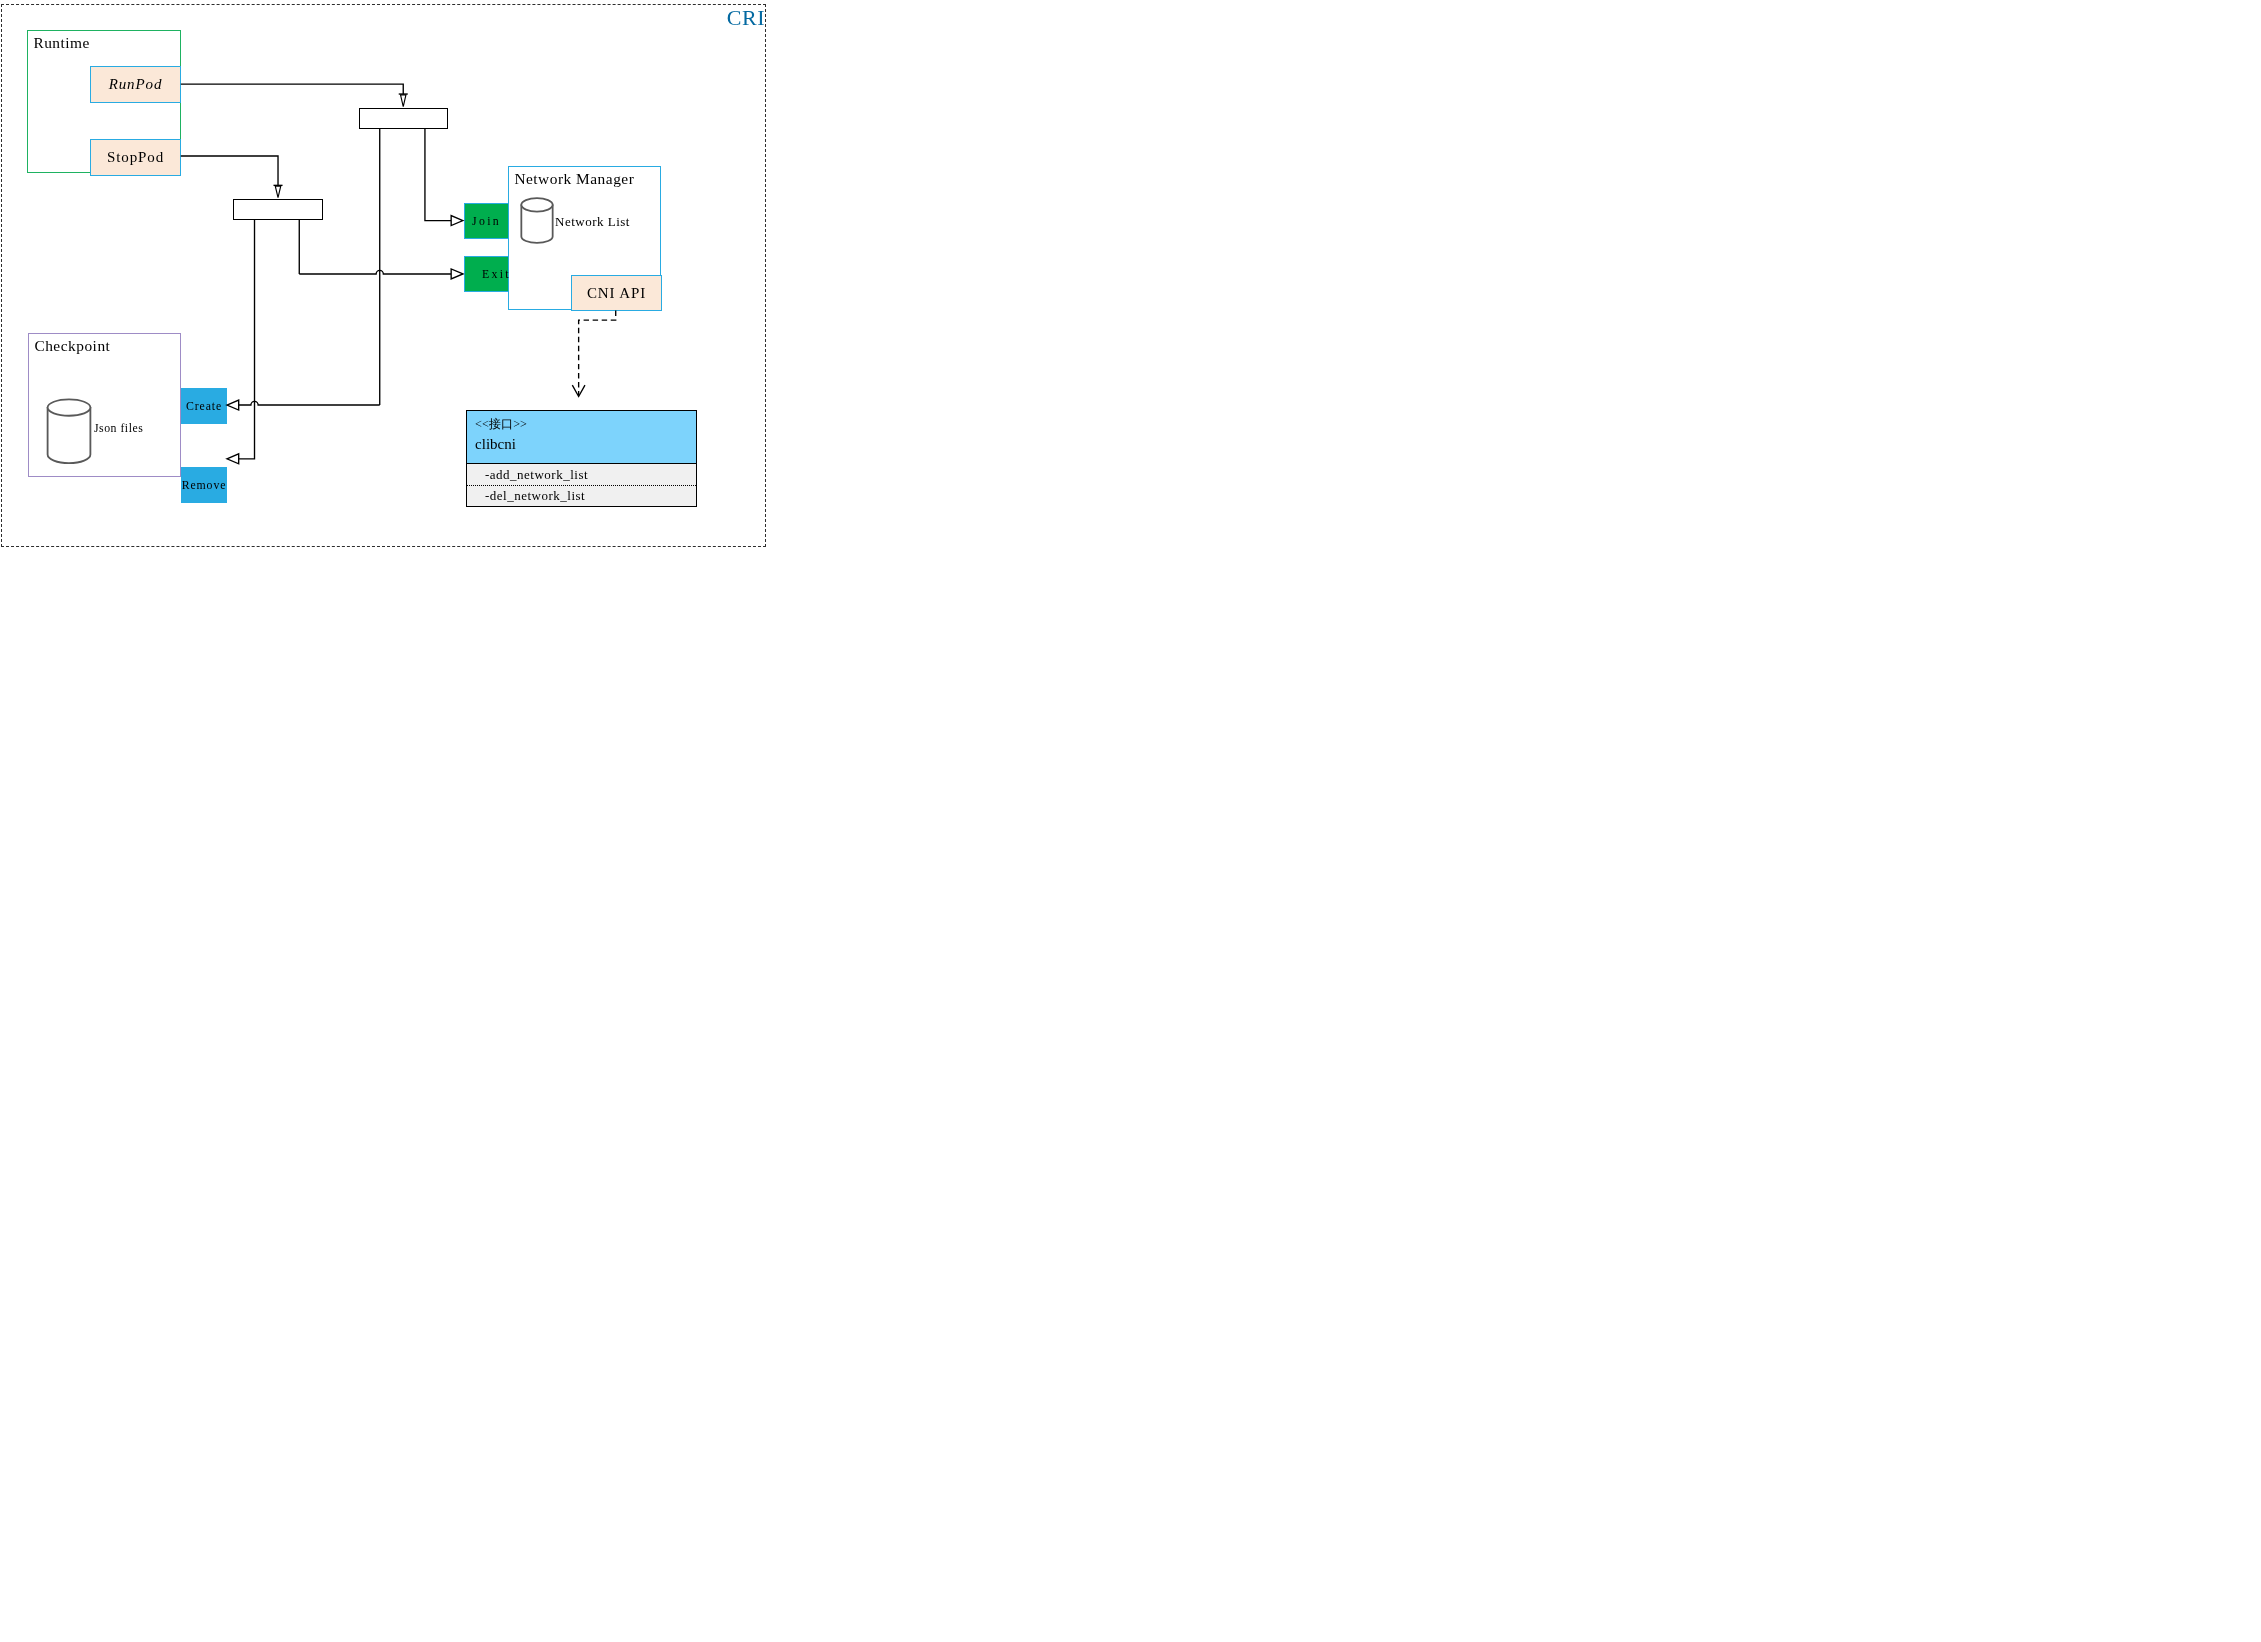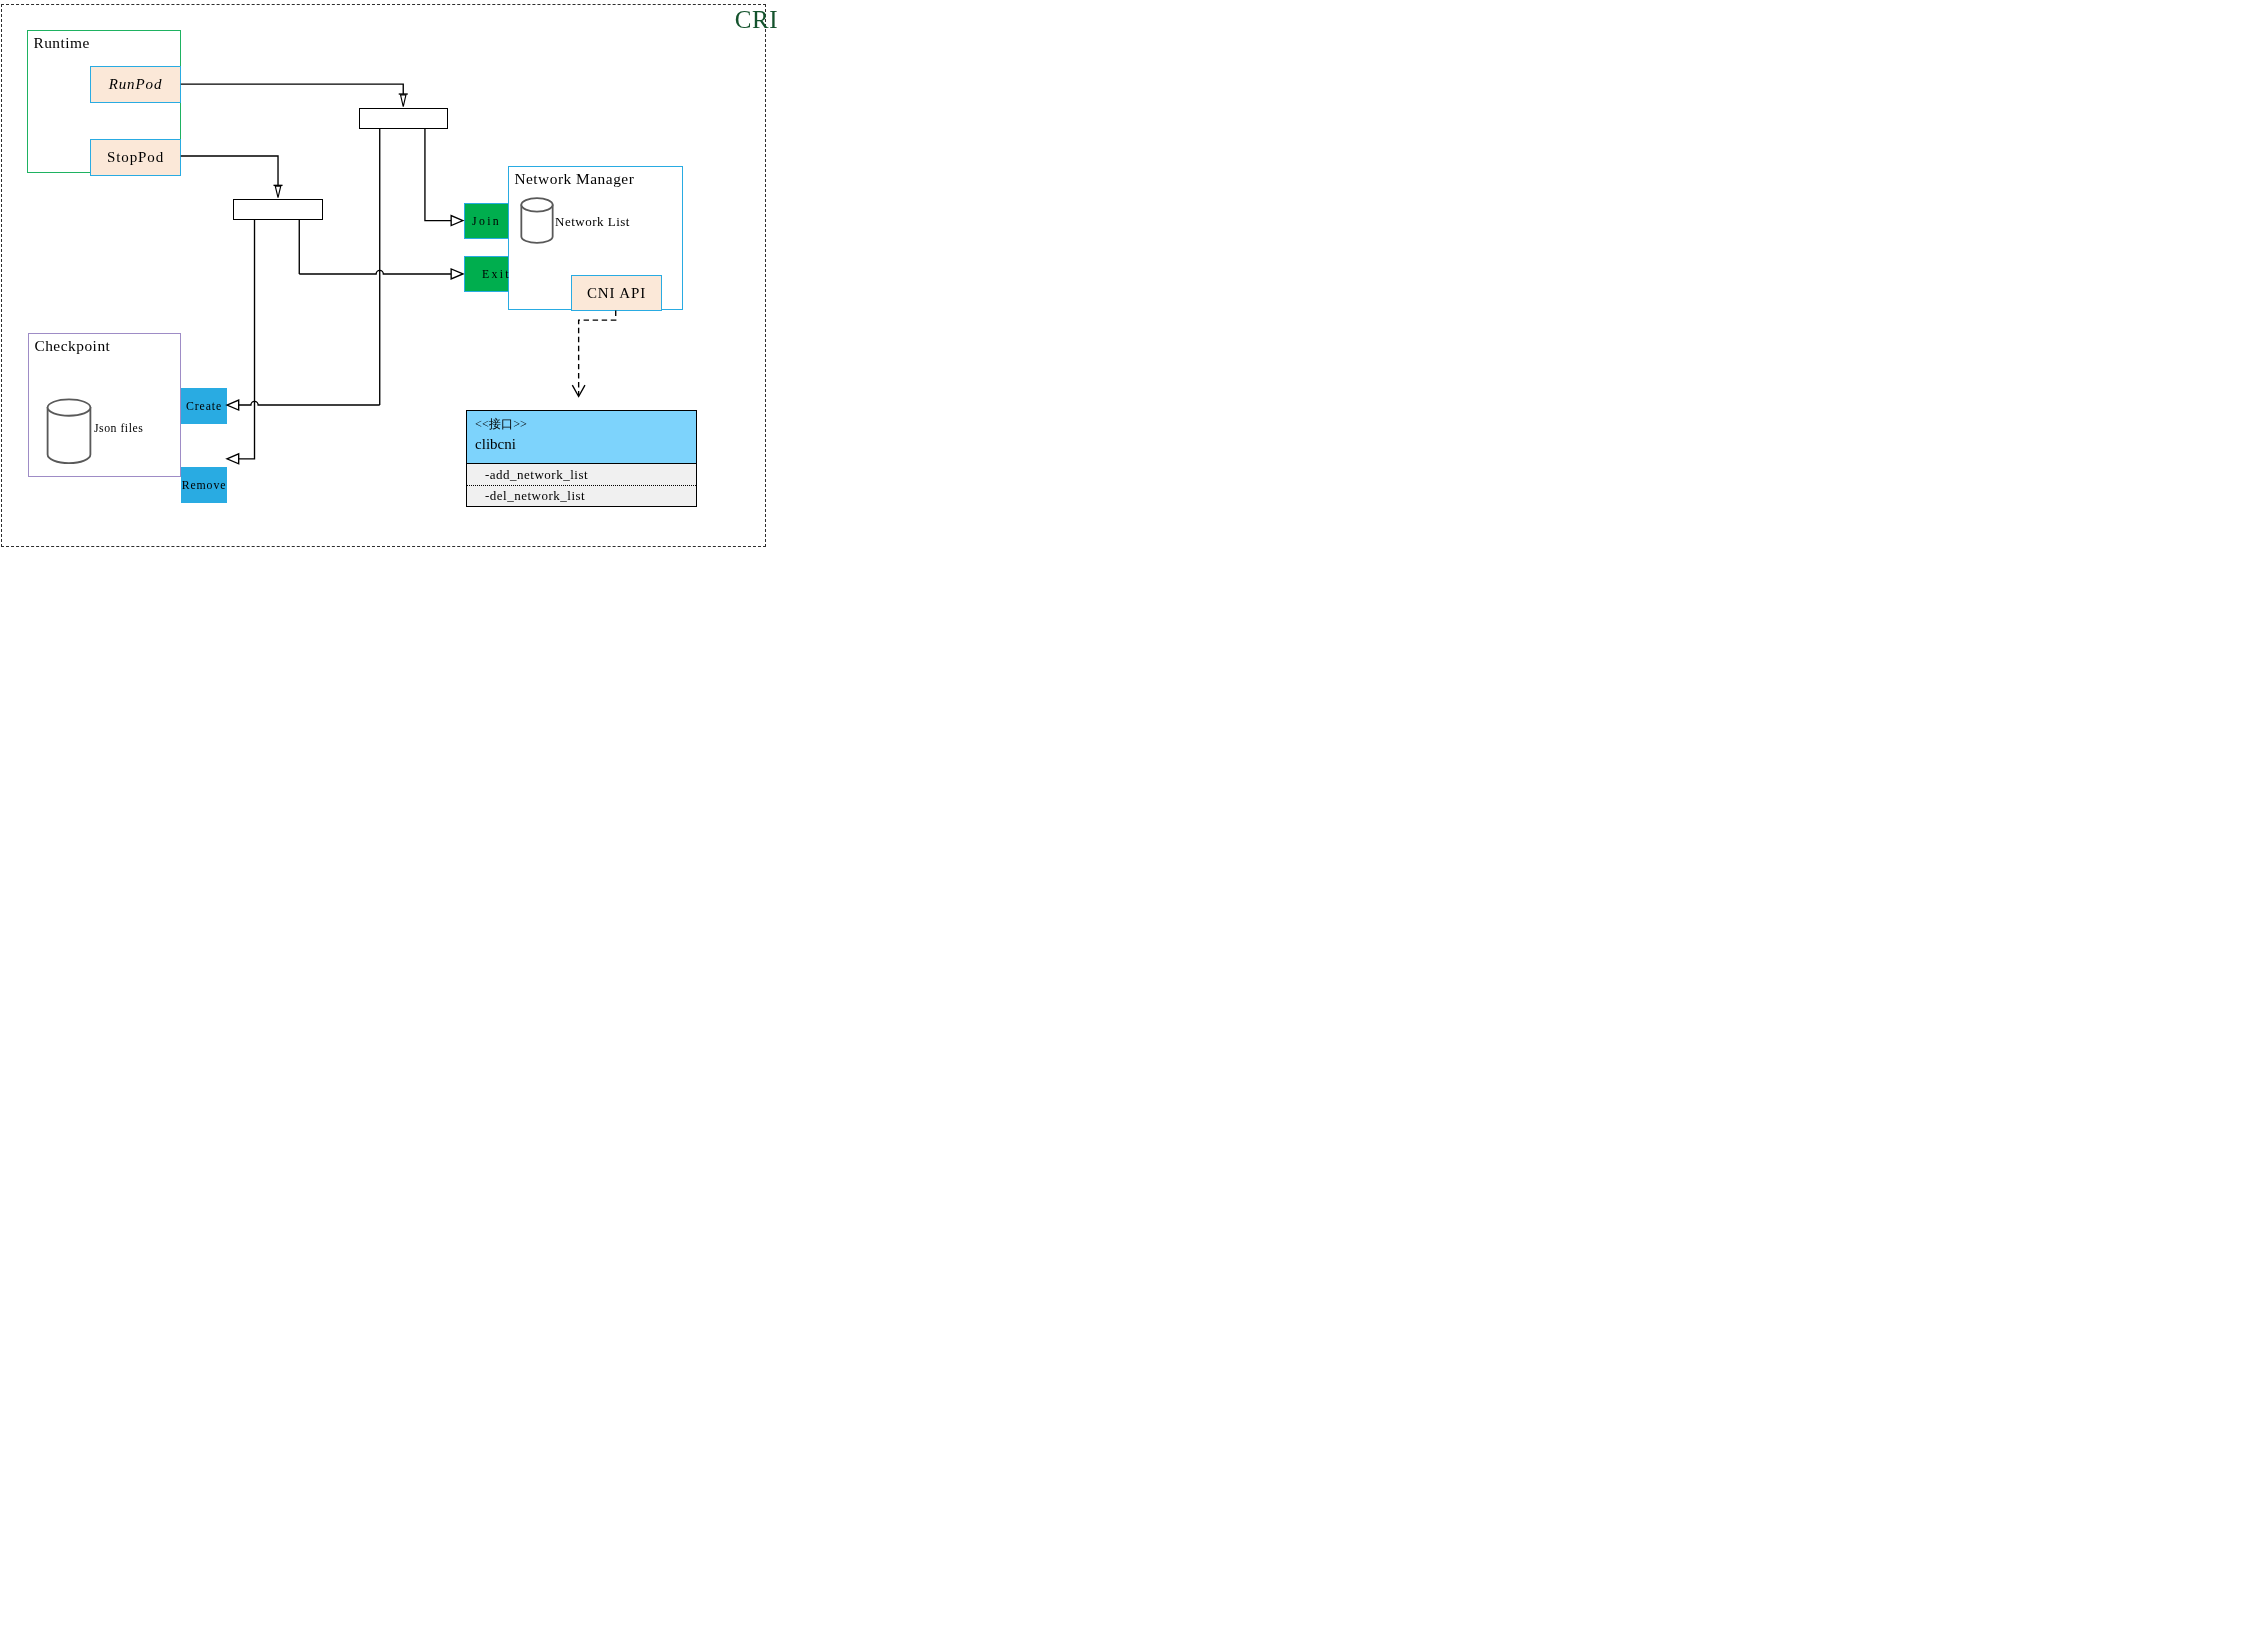--- a/index.html
+++ b/index.html
@@ -5,28 +5,28 @@
   html,body{margin:0;padding:0;background:#ffffff;}
   .page{
     position:relative;width:778px;height:547px;background:#ffffff;overflow:hidden;
     font-family:"Liberation Serif","DejaVu Serif",serif;color:#000;
   }
   .outer-border{
     position:absolute;left:0.9px;top:3.6px;width:763px;height:541px;
     border:0.9px dashed #2e2e2e;
   }
   .cri{
-    position:absolute;top:7.2px;right:0;
-    font-size:25px;line-height:1;color:#14532d;letter-spacing:0.5px;
+    position:absolute;top:7.2px;right:13px;
+    font-size:22px;line-height:1;color:#0369a1;letter-spacing:0.5px;
   }
   .frame{position:absolute;box-sizing:border-box;background:#fff;}
   .frame .title{position:absolute;left:5.4px;top:2.7px;font-size:15.4px;letter-spacing:0.5px;white-space:nowrap;}
 
   .runtime{left:27px;top:30px;width:154px;height:143px;border:0.9px solid #1EB261;}
-  .netmgr{left:508px;top:166px;width:175px;height:144px;border:0.9px solid #29ABE2;}
+  .netmgr{left:508px;top:166px;width:153px;height:144px;border:0.9px solid #29ABE2;}
   .checkpoint{left:28px;top:333px;width:153px;height:144px;border:0.9px solid #9E8CC6;padding-left:16px;}
 
   .op-box{
     position:absolute;box-sizing:border-box;background:#FBE8D8;border:0.9px solid #29ABE2;
     display:flex;align-items:center;justify-content:center;font-size:15px;letter-spacing:0.9px;
   }
   .runpod{left:90px;top:66px;width:91px;height:37px;font-style:italic;}
   .stoppod{left:90px;top:139px;width:91px;height:37px;}
   .cniapi{left:571px;top:275px;width:91px;height:36px;}
 

